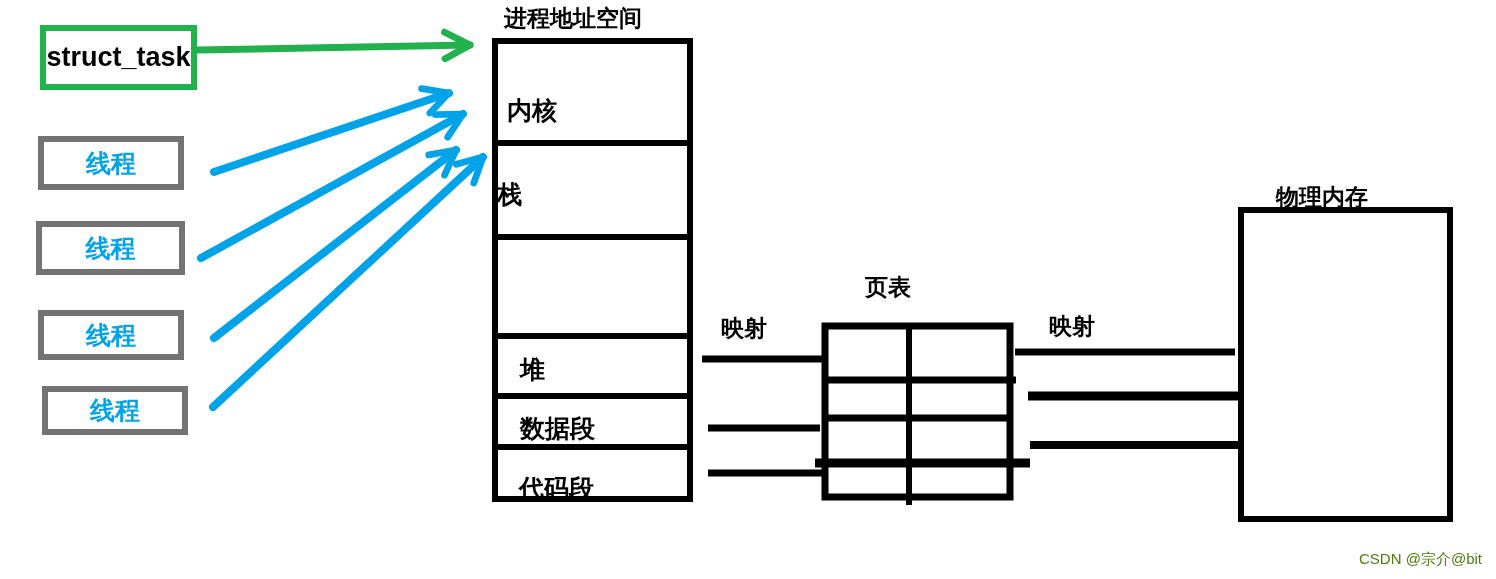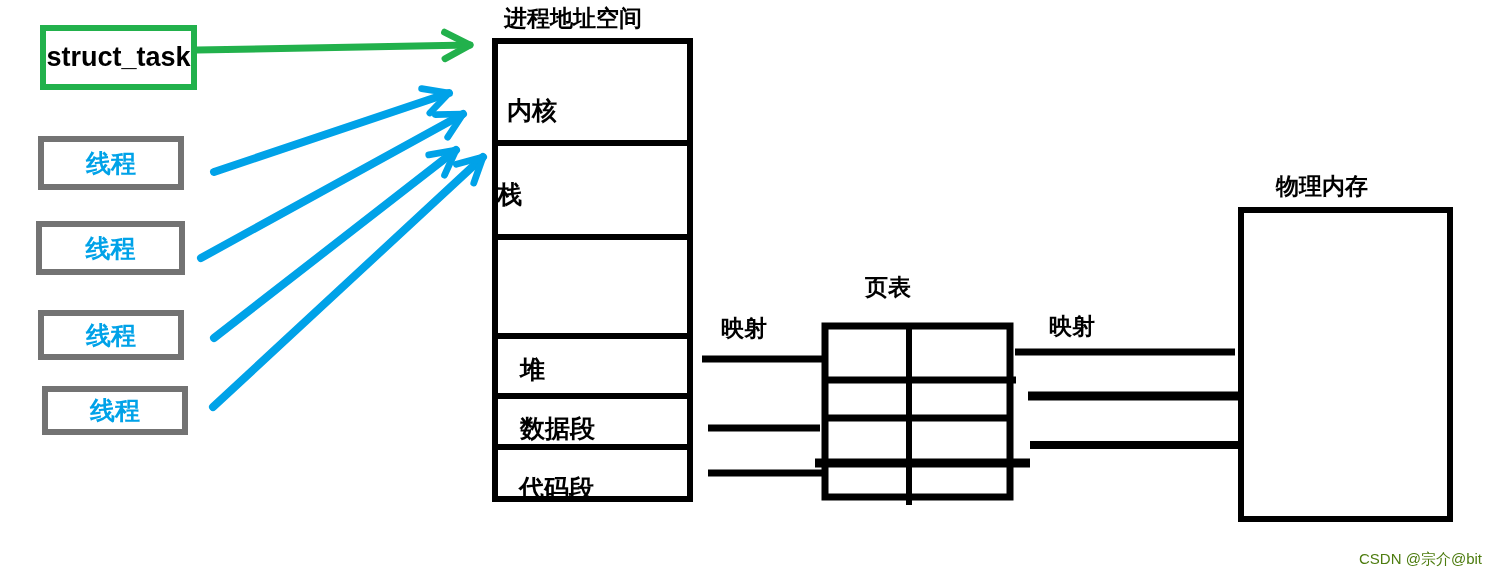--- a/index.html
+++ b/index.html
@@ -65,21 +65,21 @@
   }
   .as-title   { left: 504px;  top: 7px;   font-size: 23px; }
   .sec-kernel { left: 507px;  top: 78px;  font-size: 25px; margin-top: 20px; }
   .sec-stack  { left: 497px;  top: 182px; font-size: 25px; }
   .sec-heap   { left: 520px;  top: 357px; font-size: 25px; }
   .sec-data   { left: 520px;  top: 416px; font-size: 25px; }
   .sec-code   { left: 519px;  top: 463px; font-size: 25px; margin-top: 13px; }
   .map-left   { left: 721px;  top: 317px; font-size: 23px; }
   .pt-title   { left: 865px;  top: 276px; font-size: 23px; }
   .map-right  { left: 1049px; top: 315px; font-size: 23px; }
-  .pm-title   { left: 1276px; top: 175px; font-size: 23px; font-family: Liberation Serif, serif; }
+  .pm-title   { left: 1276px; top: 186px; font-size: 23px; font-family: Liberation Serif, serif; }
   .watermark {
     position: absolute;
     right: 14px; top: 551px;
     font-size: 15px;
     font-weight: normal;
     color: #4d7c0f;
     line-height: 1;
     white-space: nowrap;
   }
 </style>

